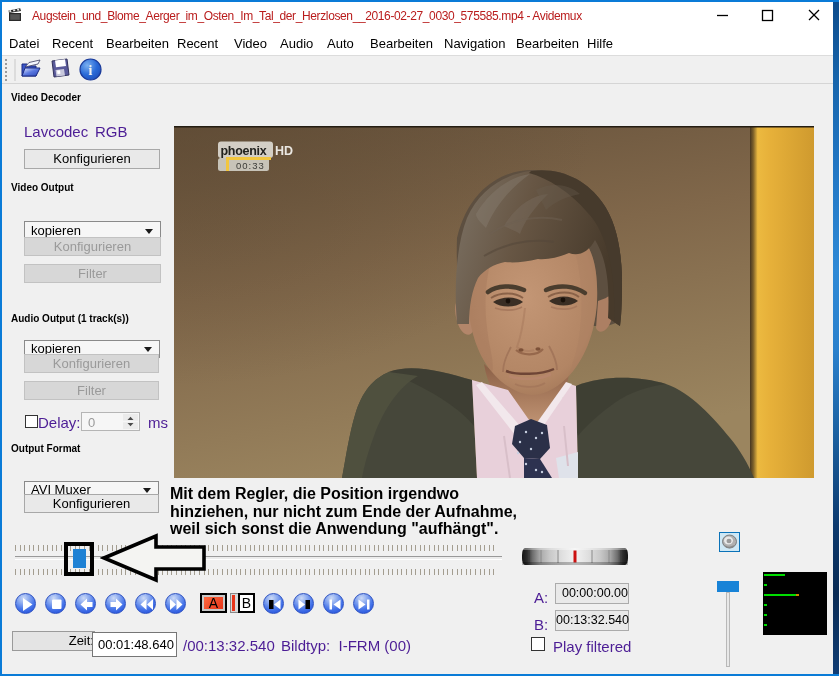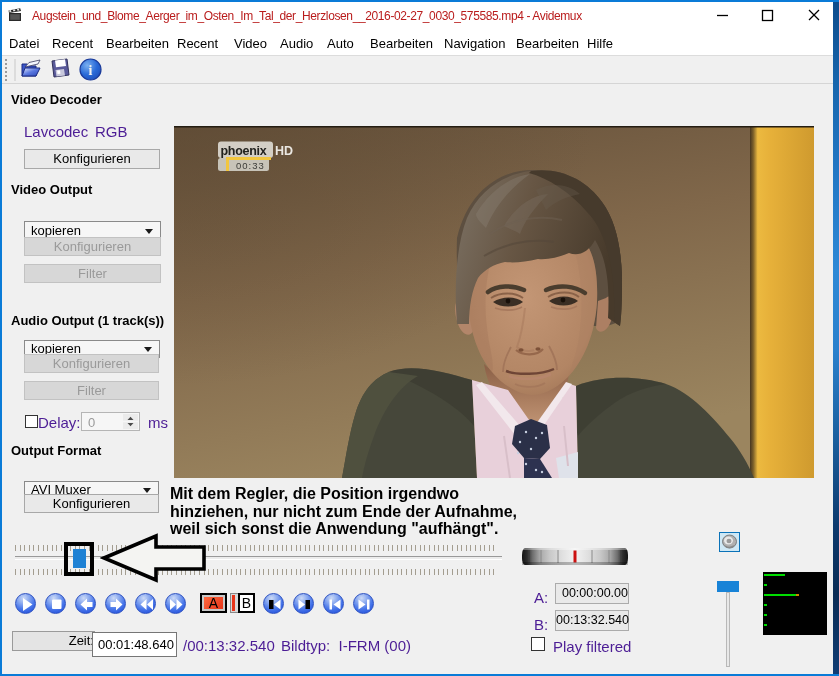--- a/index.html
+++ b/index.html
@@ -14,21 +14,21 @@
   background:linear-gradient(180deg,#0d4c8c 0%,#1866ad 12%,#2277c4 25%,#2e89d6 40%,#2a80cc 52%,#1b5f9e 65%,#0d3a6e 78%,#0a2c55 88%,#103d74 100%); }
 
 #titlebar { left:2px; top:2px; width:831px; height:28px; background:#ffffff; }
 #titletext { left:32px; top:9px; font-size:12px; color:#b91c1c; white-space:nowrap; letter-spacing:-0.38px; }
 
 #menubar { left:2px; top:30px; width:831px; height:26px; background:#ffffff; }
 .menuitem { position:absolute; top:36px; font-size:13px; color:#000; }
 
 #toolbar { left:2px; top:55px; width:831px; height:29px; background:#f0f0f0; border-top:1px solid #dcdcdc; border-bottom:1px solid #d5d5d5; }
 
-.heading { font-size:13px; font-weight:bold; color:#000; white-space:nowrap; }
+.heading { font-size:10px; font-weight:bold; color:#000; white-space:nowrap; }
 .lbl { font-size:15px; color:#4c1d95; white-space:nowrap; }
 .btn { position:absolute; background:#e9e9e9; border:1px solid #a8a8a8; font-size:13px; color:#000;
   text-align:center; font-family:"Liberation Sans",sans-serif; }
 .btn.dis { background:#d7d7d7; border:1px solid #c2c2c2; color:#9a9a9a; }
 .combo { position:absolute; background:#f6f6f6; border:1px solid #8a8a8a; font-size:13px; color:#000;margin-top:11px; }
 .combo .arr { position:absolute; right:7px; top:7px; width:0; height:0;
   border-left:4.5px solid transparent; border-right:4.5px solid transparent; border-top:5px solid #1a1a1a; }
 
 #annot { left:170px; top:485px; width:360px; font-size:16px; font-weight:bold; color:#000; line-height:17.5px; white-space:nowrap; }
 

